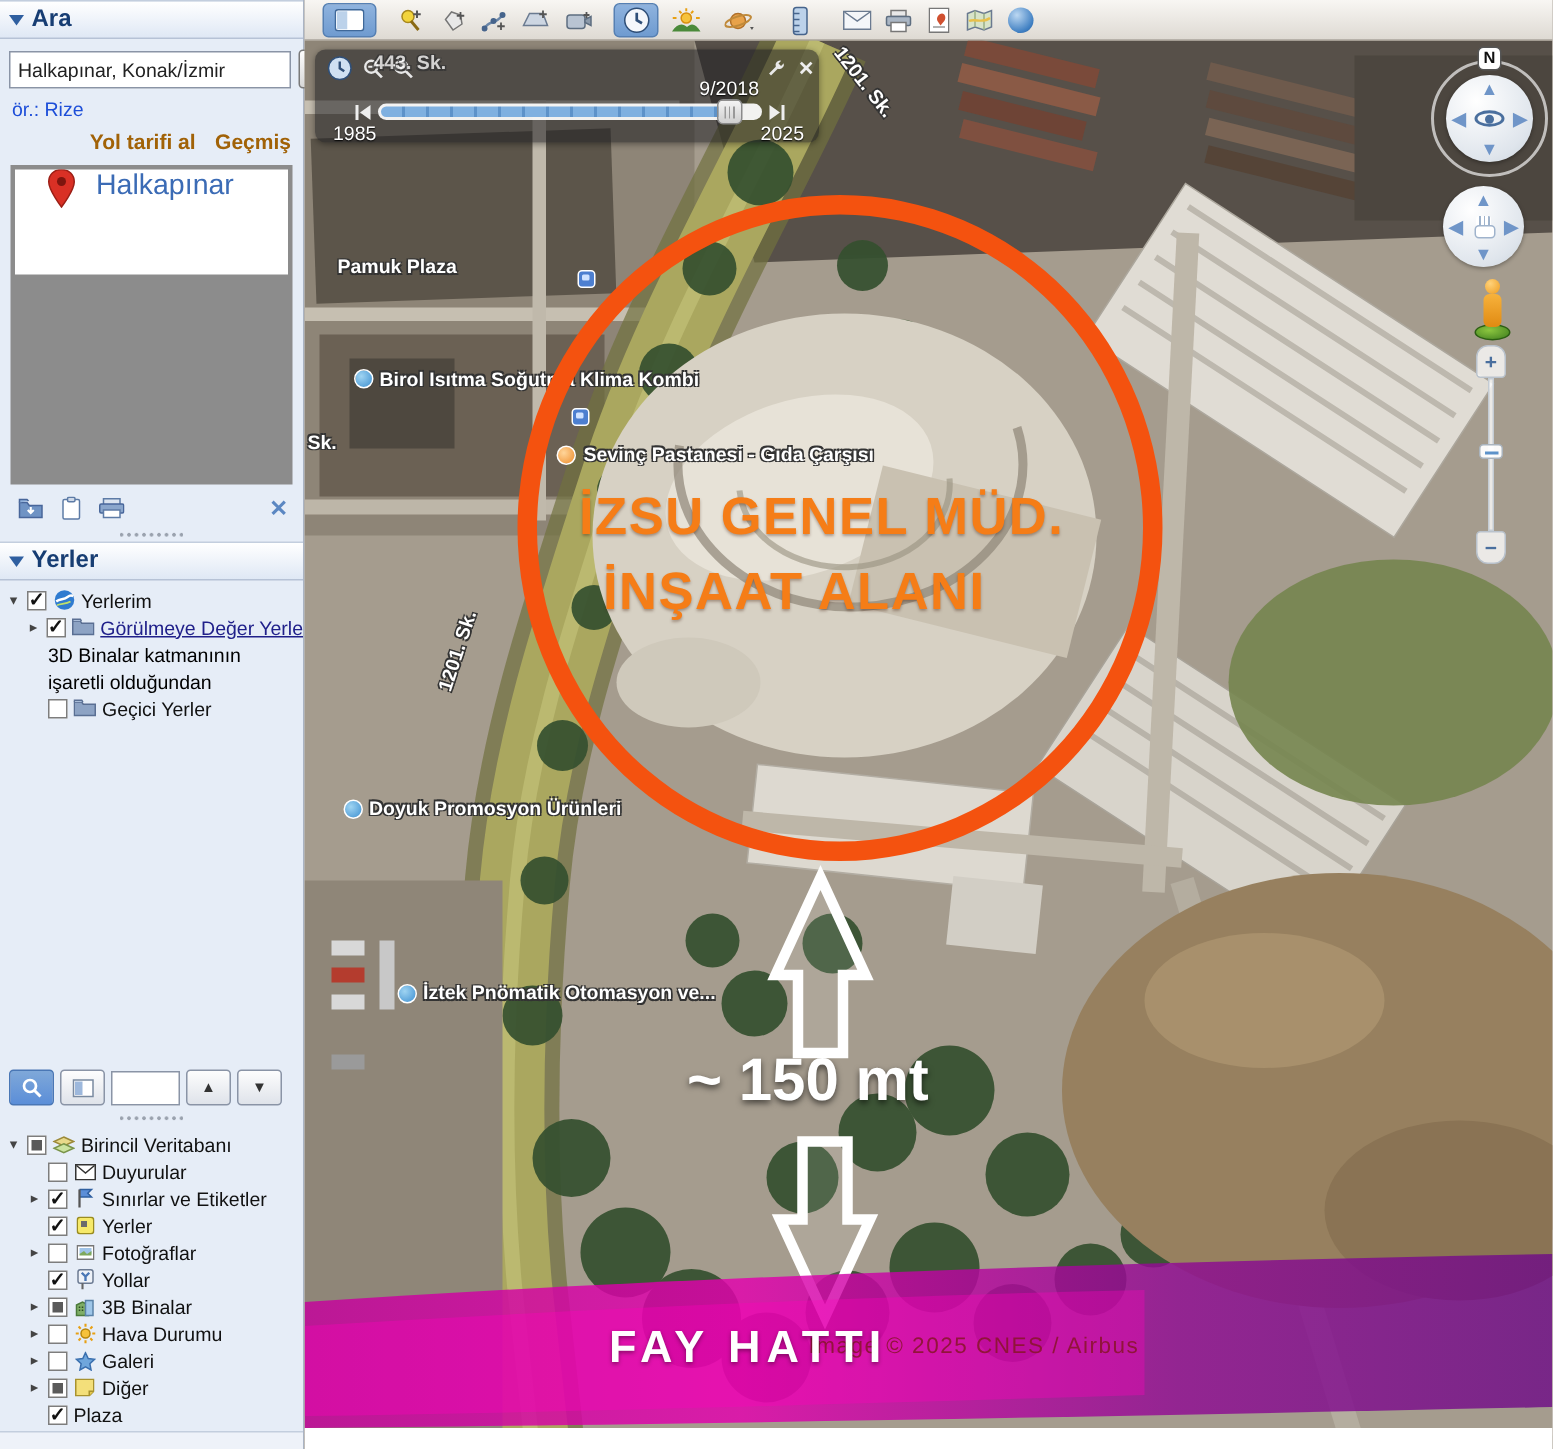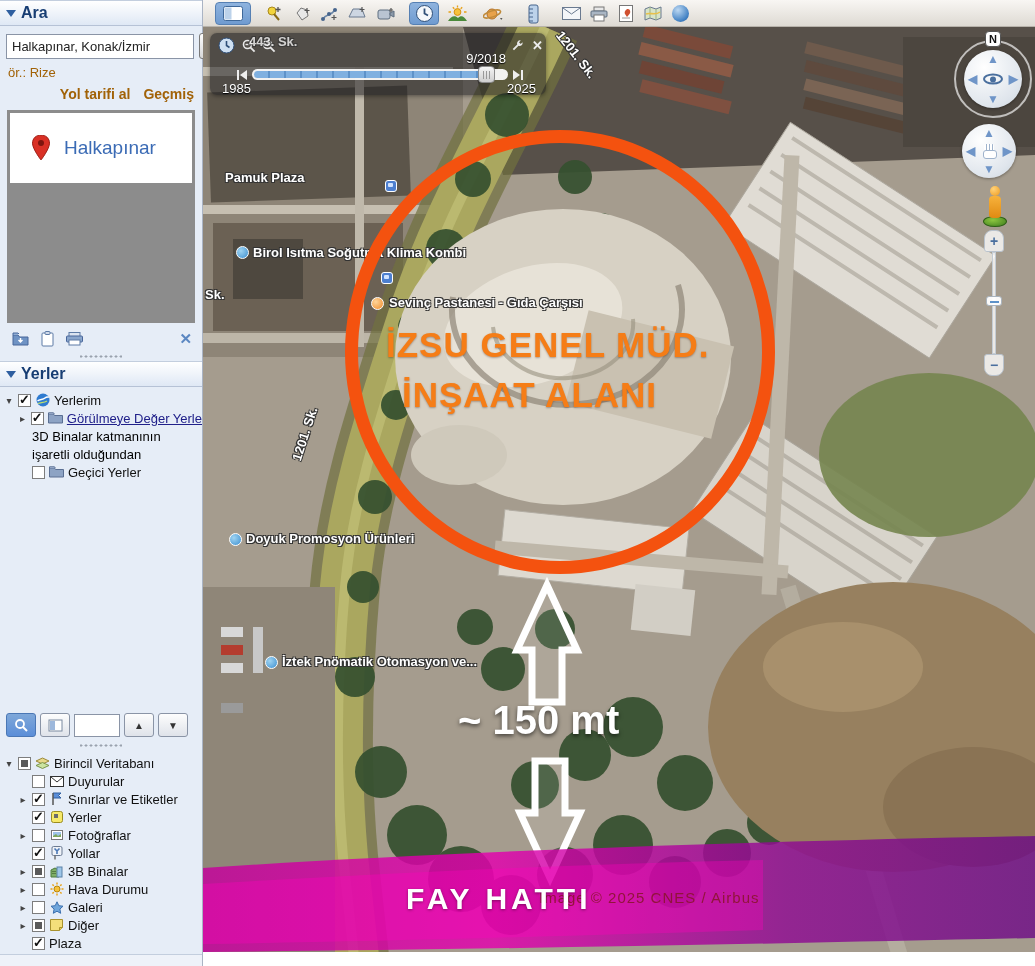--- a/index.html
+++ b/index.html
@@ -7,25 +7,25 @@
   .app { position:relative; width:1035px; height:966px; background:#e8eef7; }
 
   
   .sidebar { position:absolute; left:0; top:0; width:203px; height:966px; background:#e6edf7; border-right:1px solid #aab4c4; display:flex; flex-direction:column; }
   .panel-header { display:flex; align-items:center; gap:5px; padding:3px 6px; background:linear-gradient(#ffffff,#dfe8f5); border-top:1px solid #c3cede; border-bottom:1px solid #b6c2d6; }
   .panel-header .tri { width:0; height:0; border-left:5px solid transparent; border-right:5px solid transparent; border-top:7px solid #2f5fa0; }
   .panel-header .ptitle { font-size:16px; font-weight:bold; color:#173d73; }
   .search-row { display:flex; gap:5px; padding:7px 6px 2px 6px; align-items:center;justify-content:space-between; }
   .search-input { flex:1; height:25px; border:1px solid #8a94a6; background:#fff; font-size:13px; padding:0 5px; color:#222; font-family:"Liberation Sans",sans-serif; }
   .search-btn { height:26px; padding:0 10px; font-size:13px; font-weight:bold; color:#222; background:linear-gradient(#fefefe,#d7d7d7); border:1px solid #7a7a7a; border-radius:3px; }
-  .hint { padding:4px 8px 0 8px; color:#a16207; font-size:13px; }
+  .hint { padding:4px 8px 0 8px; color:#1d4ed8; font-size:13px; }
   .links-row { display:flex; justify-content:flex-end; gap:13px; padding:6px 8px 4px 8px; }
   .links-row a { color:#a16207; font-weight:bold; font-size:14px; text-decoration:none; }
   .results-box { margin:4px 7px 0 7px; background:#8c8c8c; height:213px; padding:3px; }
-  .result-card { background:#fff; height:70px; display:flex; align-items:center; gap:14px; padding-left:22px; }
+  .result-card { background:#fff; height:70px; display:flex; gap:14px; padding-left:22px; }
   .result-label { color:#3b6bb5; font-size:19px; }
   .actions-row { display:flex; align-items:center; gap:12px; padding:7px 10px 4px 12px; }
   .actions-row .spacer { flex:1; }
   .close-x { color:#5b87c2; font-size:15px; font-weight:bold; cursor:default; }
   .dots-sep { height:7px; background:radial-gradient(circle, #9aa2ae 1px, transparent 1.4px); background-size:5px 5px; background-repeat:repeat-x; background-position:center; margin:1px 80px; }
 
   .tree { padding:4px 0 2px 4px; font-size:13px; color:#111; }
   .trow { display:flex; align-items:center; gap:4px; height:18px; white-space:nowrap; }
   .indent1 { padding-left:14px; } .indent2 { padding-left:28px; }
   .exp { width:10px; font-size:10px; color:#444; text-align:center; }

